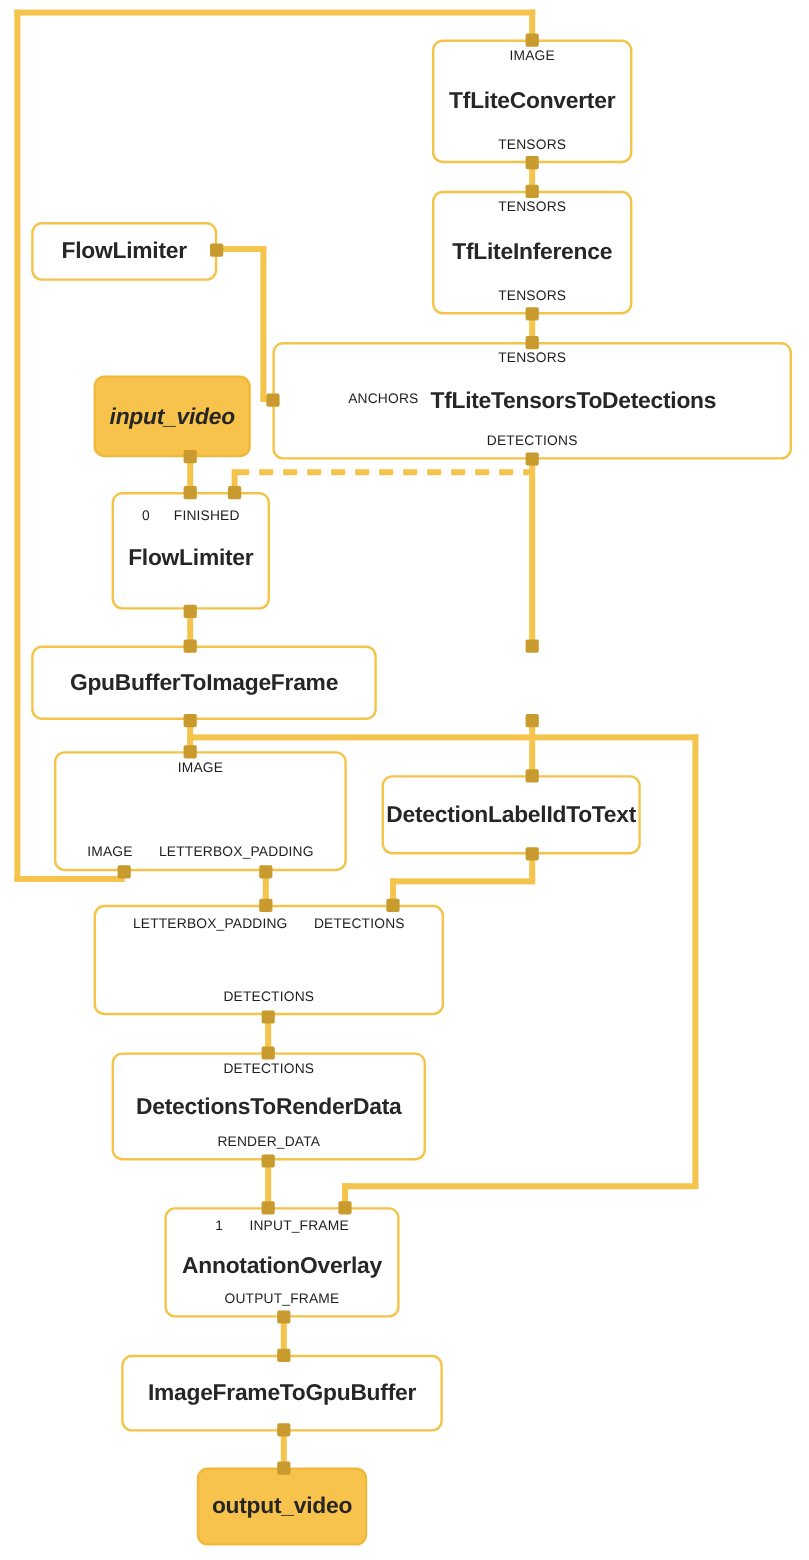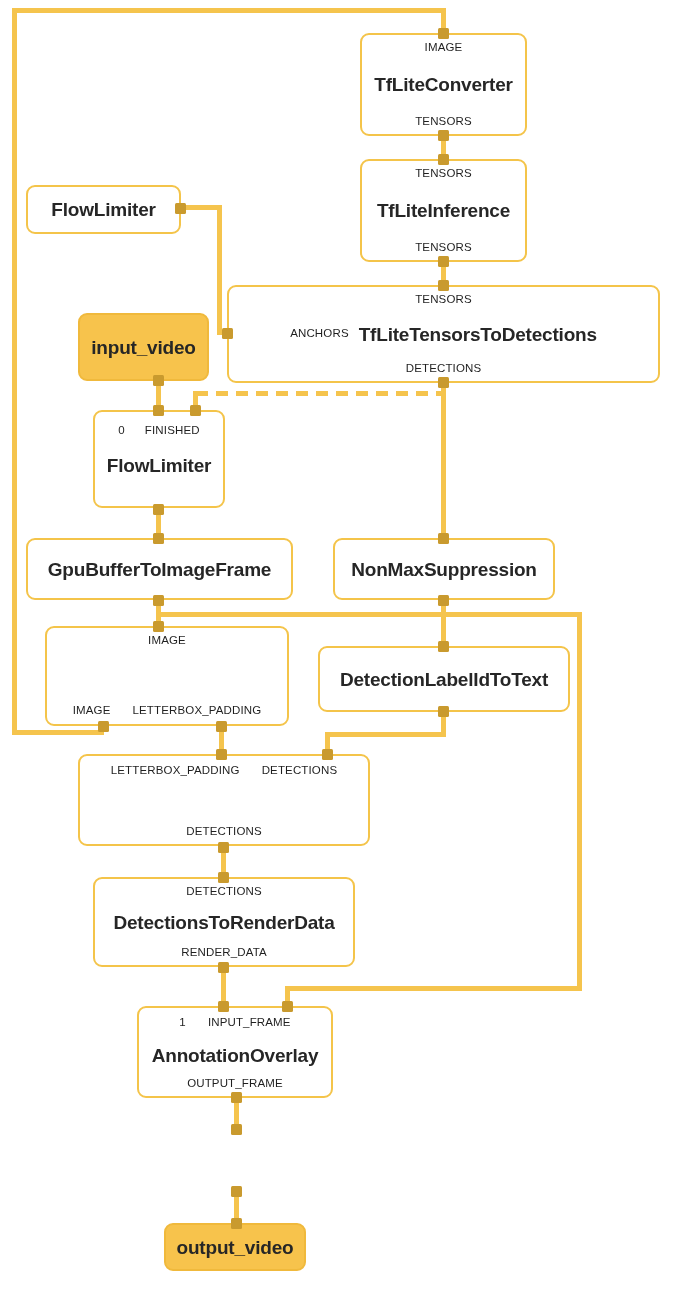--- a/index.html
+++ b/index.html
@@ -88,58 +88,55 @@
   <div class="node" style="left:360px;top:159px;width:167px;height:103px;">
     <span class="plabel top">TENSORS</span>
     <span class="node-title">TfLiteInference</span>
     <span class="plabel bot">TENSORS</span>
   </div>
 
   <div class="node" style="left:26px;top:185px;width:155px;height:49px;">
     <span class="node-title">FlowLimiter</span>
   </div>
 
-  <div class="node io" style="left:78px;top:313px;width:131px;height:68px;">
+  <div class="node io" style="left:78px;top:313px;width:131px;height:68px;font-style:italic;">
     <span class="node-title">input_video</span>
   </div>
 
   <div class="node" style="left:227px;top:285px;width:433px;height:98px;">
     <span class="plabel top">TENSORS</span>
     <div style="display:flex;align-items:center;gap:10px;">
       <span class="plabel leftside" style="position:static;">ANCHORS</span>
       <span class="node-title">TfLiteTensorsToDetections</span>
     </div>
     <span class="plabel bot">DETECTIONS</span>
   </div>
 
   <div class="node" style="left:93px;top:410px;width:132px;height:98px;">
     <div style="position:absolute;top:13px;left:0;right:0;display:flex;justify-content:center;gap:20px;">
       <span class="plabel" style="position:static;">0</span>
       <span class="plabel" style="position:static;">FINISHED</span>
     </div>
     <span class="node-title" style="margin-top:12px;">FlowLimiter</span>
   </div>
 
-  <div class="node" style="left:26px;top:538px;width:267px;height:62px;">
+  <div class="node" style="left:26px;top:538px;width:288px;height:62px;">
     <span class="node-title">GpuBufferToImageFrame</span>
   </div>
 
-  <div class="node" style="left:333px;top:538px;width:222px;height:62px;">
-    <span class="node-title">NonMaxSuppression</span>
-  </div>
 
   <div class="node" style="left:45px;top:626px;width:244px;height:100px;">
     <span class="plabel top">IMAGE</span>
     <div style="position:absolute;bottom:8px;left:0;right:0;display:flex;justify-content:center;gap:22px;">
       <span class="plabel" style="position:static;">IMAGE</span>
       <span class="plabel" style="position:static;">LETTERBOX_PADDING</span>
     </div>
   </div>
 
-  <div class="node" style="left:318px;top:646px;width:252px;height:66px;">
+  <div class="node" style="left:318px;top:646px;width:216px;height:66px;">
     <span class="node-title">DetectionLabelIdToText</span>
   </div>
 
   <div class="node" style="left:78px;top:754px;width:292px;height:92px;">
     <div style="position:absolute;top:9px;left:0;right:0;display:flex;justify-content:center;gap:22px;">
       <span class="plabel" style="position:static;">LETTERBOX_PADDING</span>
       <span class="plabel" style="position:static;">DETECTIONS</span>
     </div>
     <span class="plabel bot">DETECTIONS</span>
   </div>
@@ -152,22 +149,25 @@
 
   <div class="node" style="left:137px;top:1006px;width:196px;height:92px;">
     <div style="position:absolute;top:9px;left:0;right:0;display:flex;justify-content:center;gap:22px;">
       <span class="plabel" style="position:static;">1</span>
       <span class="plabel" style="position:static;">INPUT_FRAME</span>
     </div>
     <span class="node-title" style="margin-top:6px;">AnnotationOverlay</span>
     <span class="plabel bot">OUTPUT_FRAME</span>
   </div>
 
-
-  <div class="node io" style="left:164px;top:1223px;width:142px;height:48px;">
+  <div class="node" style="left:101px;top:1129px;width:268px;height:64px;">
+    <span class="node-title">ImageFrameToGpuBuffer</span>
+  </div>
+
+  <div class="node io" style="left:164px;top:1223px;width:142px;height:65px;">
     <span class="node-title">output_video</span>
   </div>
 
   <div class="port" style="left:438px;top:28px;"></div>
   <div class="port" style="left:438px;top:130px;"></div>
   <div class="port" style="left:438px;top:154px;"></div>
   <div class="port" style="left:438px;top:256px;"></div>
   <div class="port" style="left:438px;top:280px;"></div>
   <div class="port" style="left:222px;top:328px;"></div>
   <div class="port" style="left:438px;top:377px;"></div>

